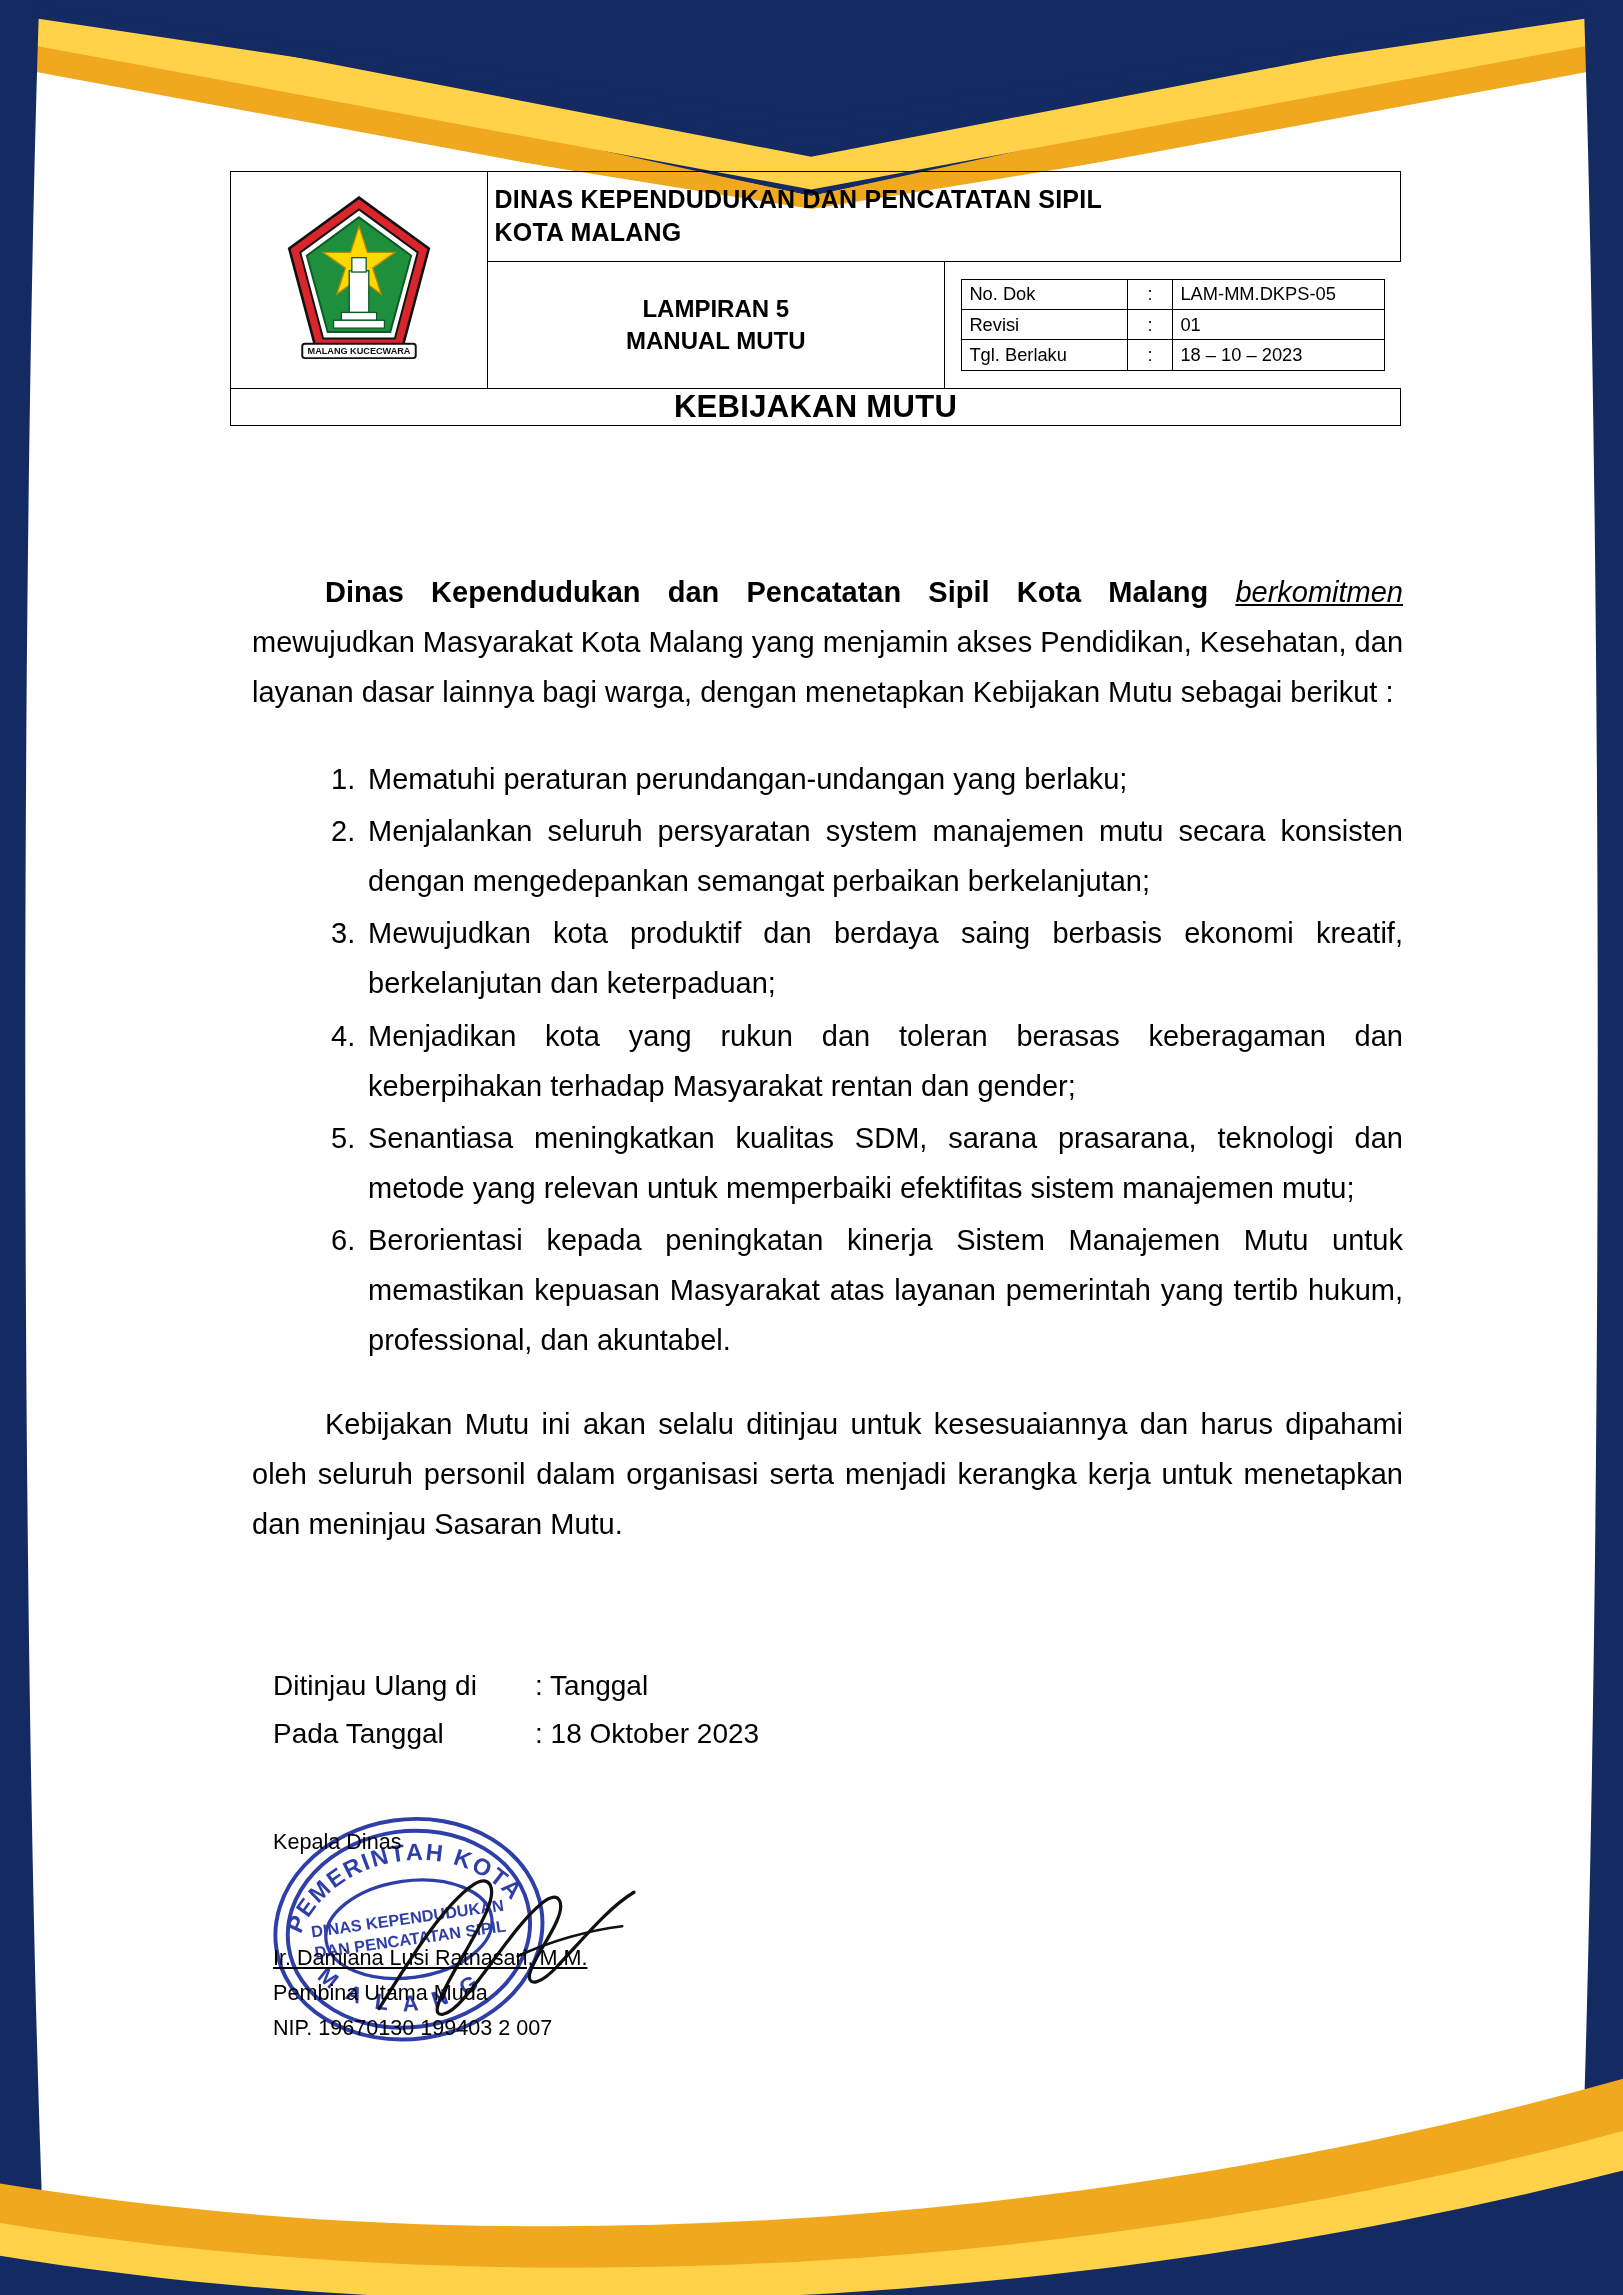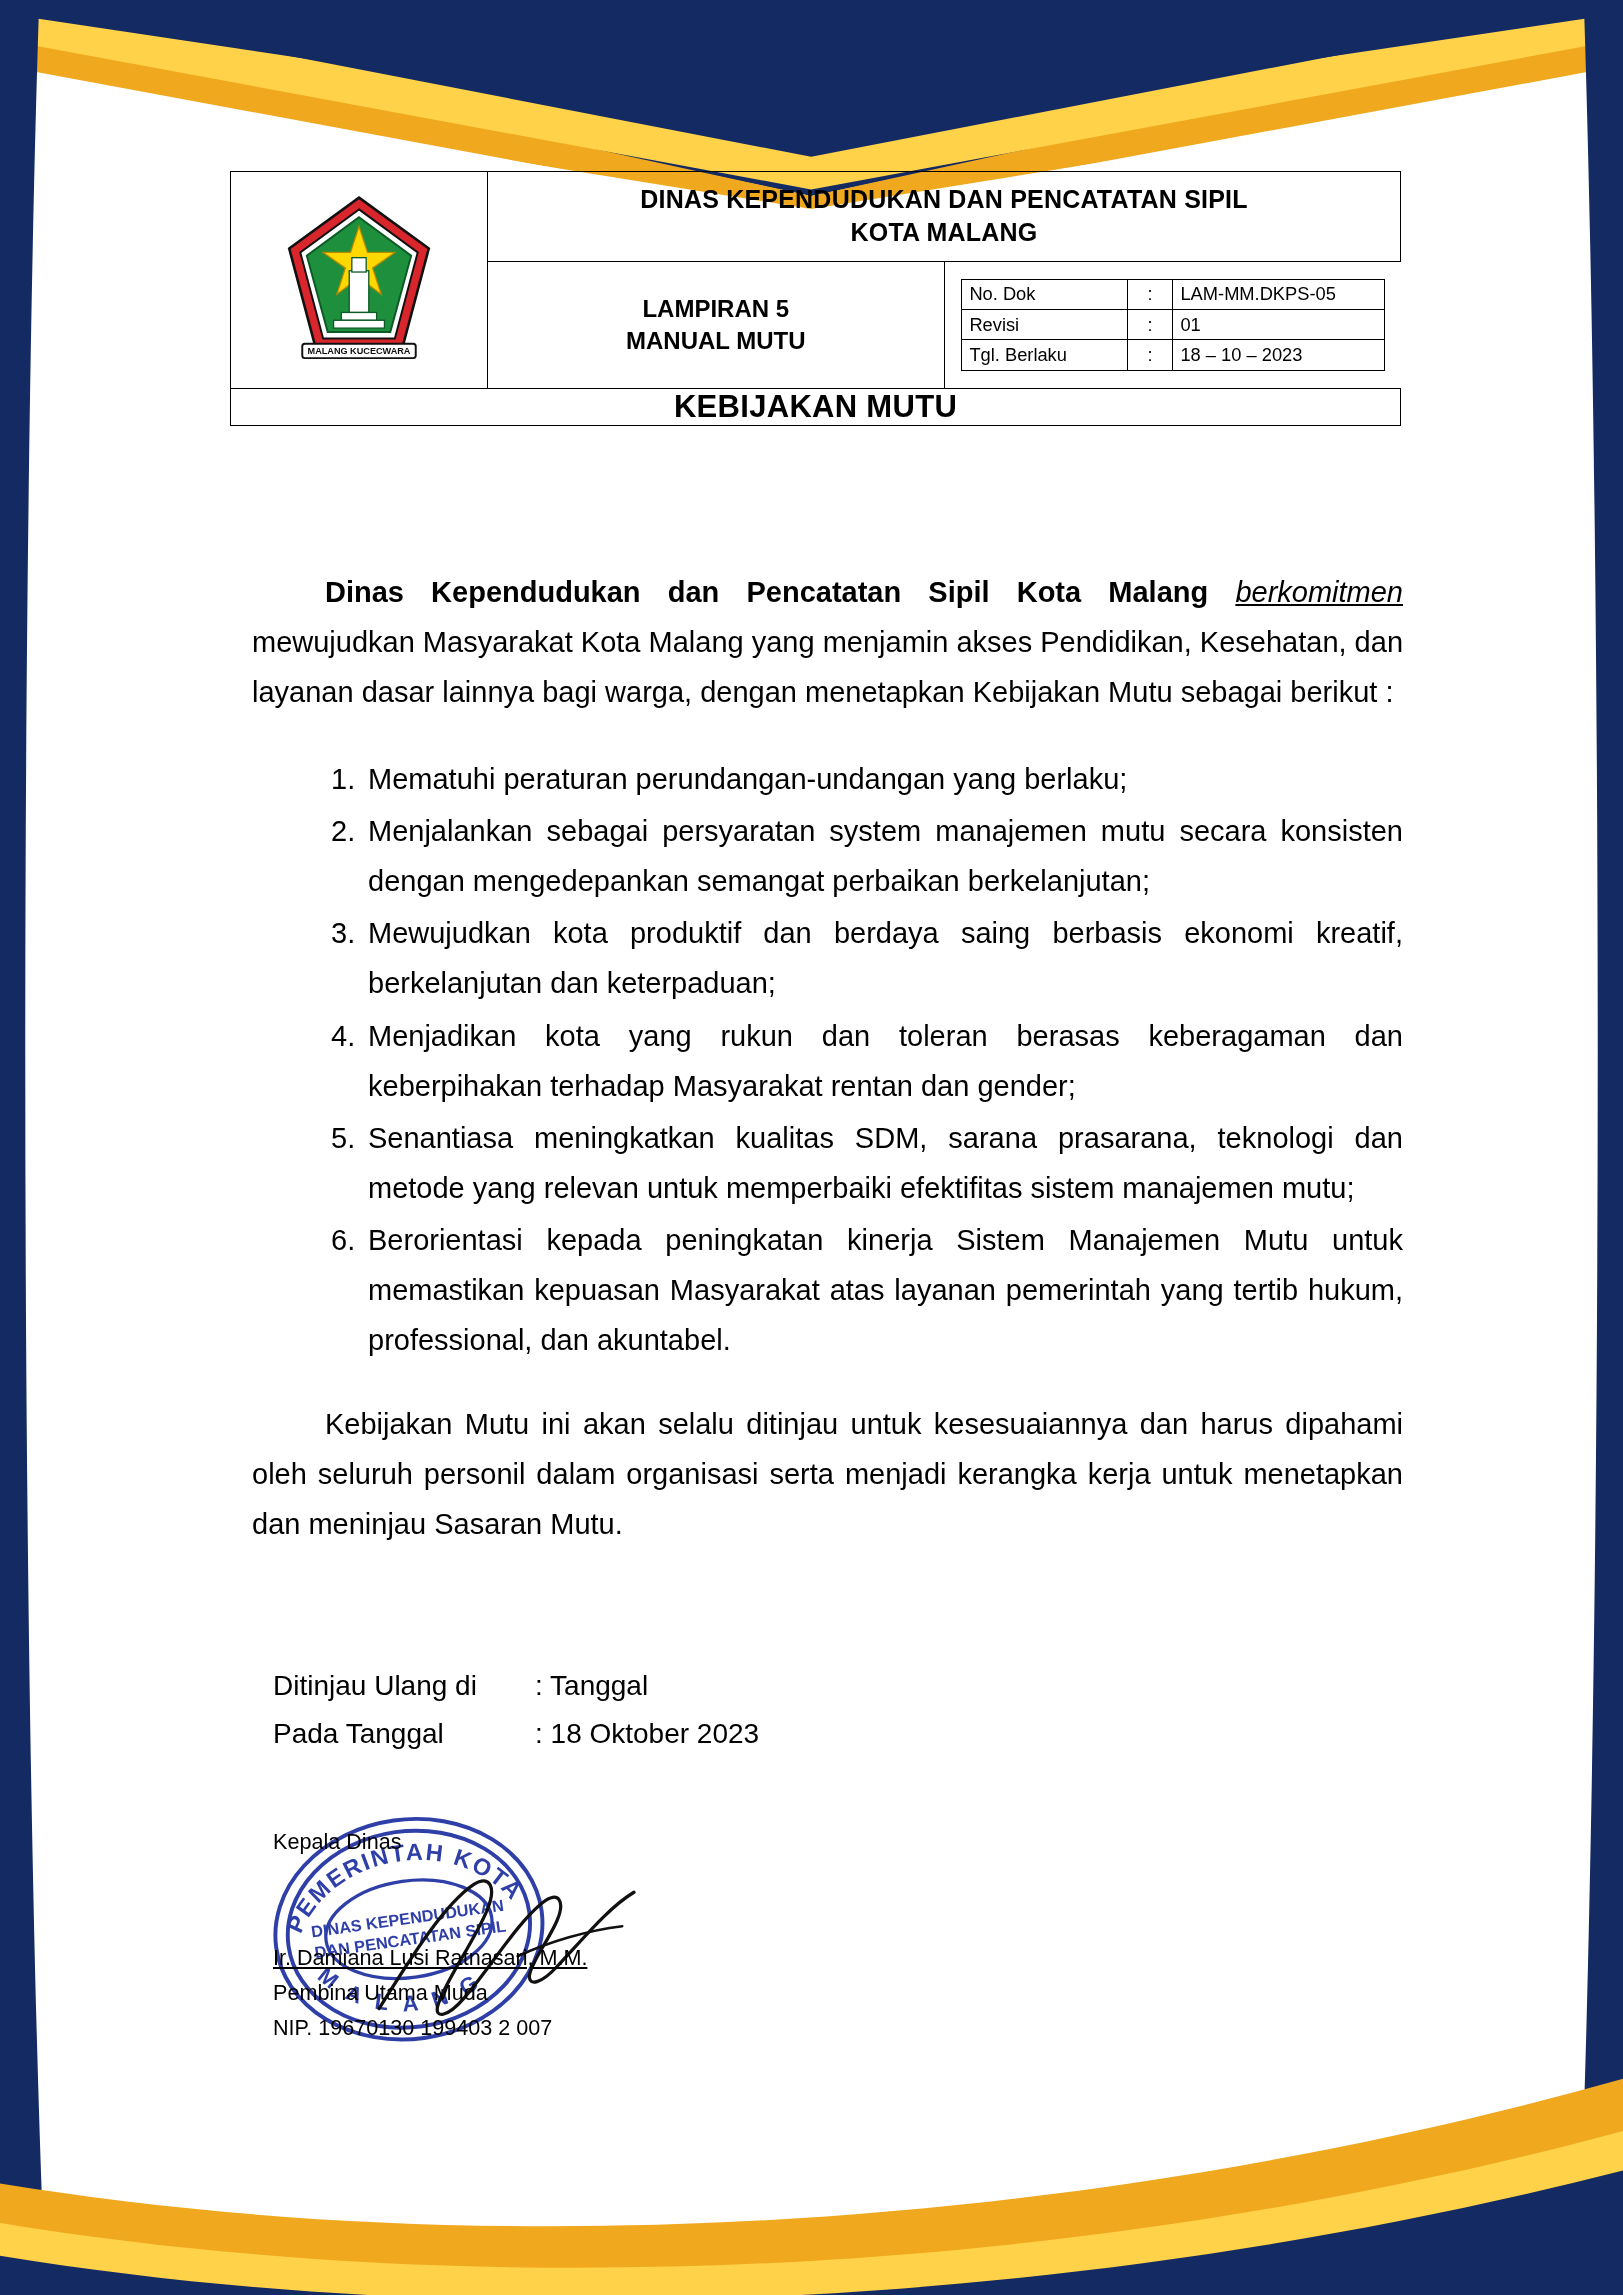--- a/index.html
+++ b/index.html
@@ -48,21 +48,21 @@
     padding: 0;
   }
   .logo-cell {
     width: 256px;
     height: 216px;
     text-align: center;
   }
   .logo-cell svg { display: block; margin: 0 auto; }
 
   .org-title {
-    text-align: center;
+    text-align: left;
     font-weight: bold;
     font-size: 25px;
     line-height: 1.32;
     letter-spacing: 0.2px;
     padding: 10.5px 6.5px;
   }
 
   .lampiran {
     text-align: center;
     font-weight: bold;
@@ -267,21 +267,21 @@
   </div>
 
   <div class="body">
     <p class="para">
       <span class="indent"></span><b>Dinas Kependudukan dan Pencatatan Sipil Kota Malang</b>
       <u class="italic">berkomitmen</u><span> mewujudkan Masyarakat Kota Malang yang menjamin akses Pendidikan, Kesehatan, dan layanan dasar lainnya bagi warga, dengan menetapkan Kebijakan Mutu sebagai berikut :</span>
     </p>
 
     <ol class="points">
       <li>Mematuhi peraturan perundangan-undangan yang berlaku;</li>
-      <li>Menjalankan sebagai persyaratan system manajemen mutu secara konsisten dengan mengedepankan semangat perbaikan berkelanjutan;</li>
+      <li>Menjalankan seluruh persyaratan system manajemen mutu secara konsisten dengan mengedepankan semangat perbaikan berkelanjutan;</li>
       <li>Mewujudkan kota produktif dan berdaya saing berbasis ekonomi kreatif, berkelanjutan dan keterpaduan;</li>
       <li>Menjadikan kota yang rukun dan toleran berasas keberagaman dan keberpihakan terhadap Masyarakat rentan dan gender;</li>
       <li>Senantiasa meningkatkan kualitas SDM, sarana prasarana, teknologi dan metode yang relevan untuk memperbaiki efektifitas sistem manajemen mutu;</li>
       <li>Berorientasi kepada peningkatan kinerja Sistem Manajemen Mutu untuk memastikan kepuasan Masyarakat atas layanan pemerintah yang tertib hukum, professional, dan akuntabel.</li>
     </ol>
 
     <p class="para closing">
       <span class="indent"></span><span>Kebijakan Mutu ini akan selalu ditinjau untuk kesesuaiannya dan harus dipahami oleh seluruh personil dalam organisasi serta menjadi kerangka kerja untuk menetapkan dan meninjau Sasaran Mutu.</span>
     </p>
   </div>

